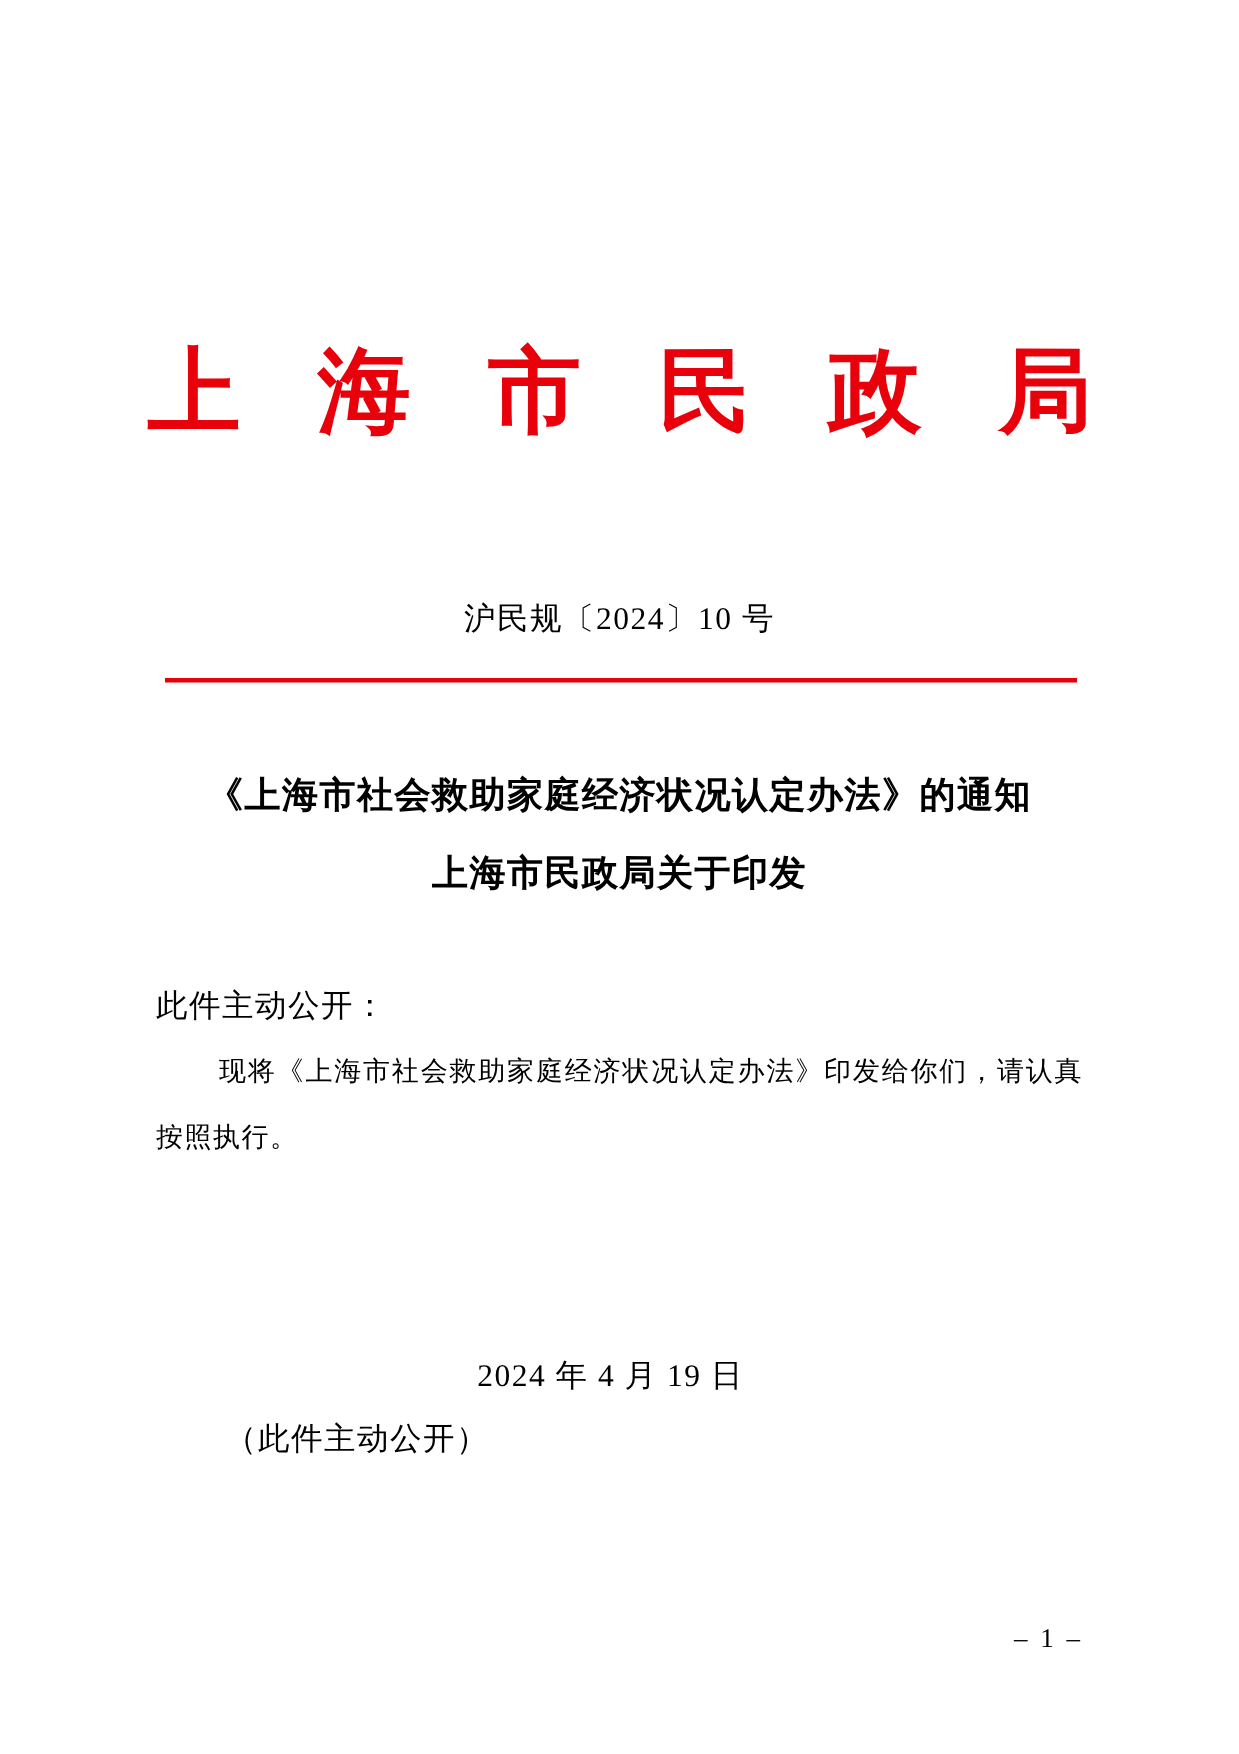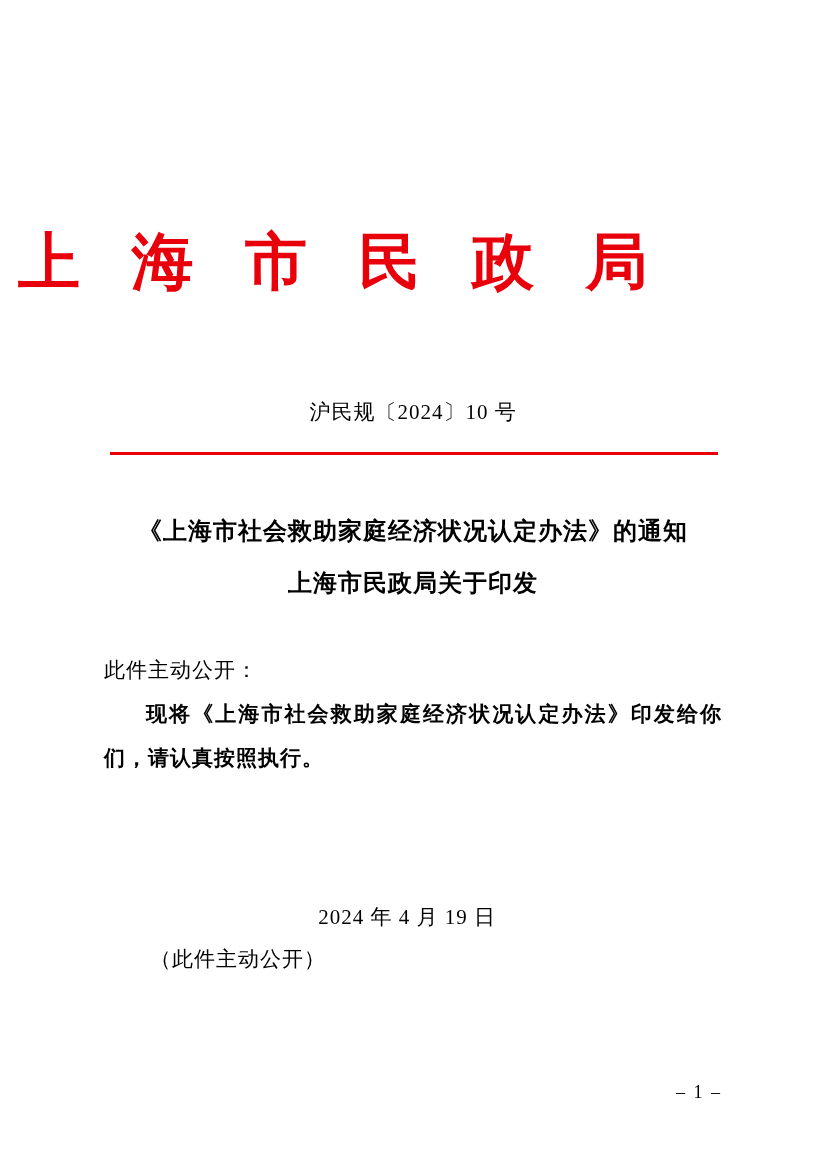--- a/index.html
+++ b/index.html
@@ -21,20 +21,21 @@
     height: 1169px;
     box-sizing: border-box;
   }
 
   
   .masthead {
     position: absolute;
     top: 228px;
     left: 0;
     width: 826px;
+    text-align: center;
     color: #e8000b;
     font-family: "Liberation Serif", "DejaVu Serif", serif;
     font-weight: bold;
     font-size: 62px;
     letter-spacing: 18px;
     text-indent: 18px;
     line-height: 1.1;
     white-space: nowrap;
   }
 
@@ -81,26 +82,25 @@
     top: 648px;
     left: 104px;
     width: 618px;
   }
   .salutation {
     font-size: 21px;
     line-height: 44px;
     letter-spacing: 1px;
   }
   .para {
-    font-size: 21px;
+    font-size: 18px;
     line-height: 44px;
     letter-spacing: 1px;
     text-indent: 42px;
     text-align: justify;
-    font-weight: bold;
   }
 
   
   .doc-date {
     position: absolute;
     top: 903px;
     left: 0;
     width: 724px;
     text-align: center;
     font-size: 21px;

